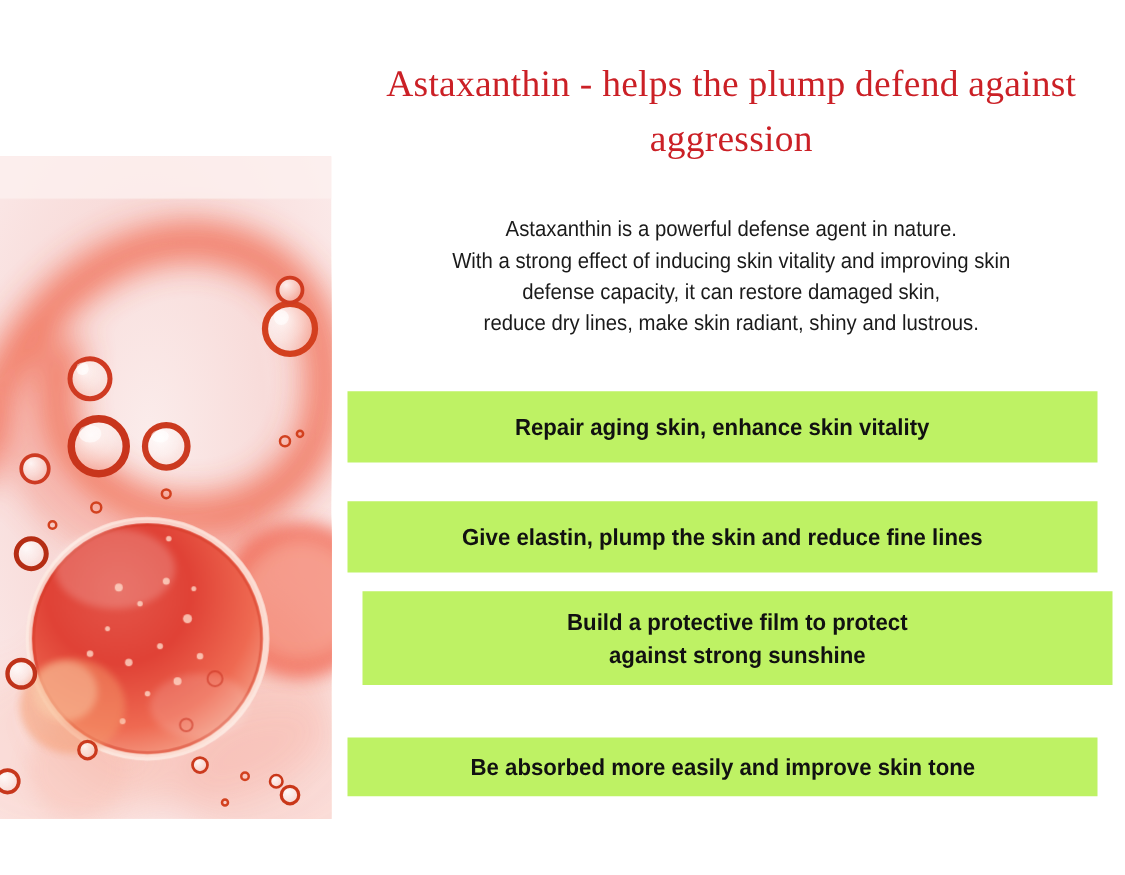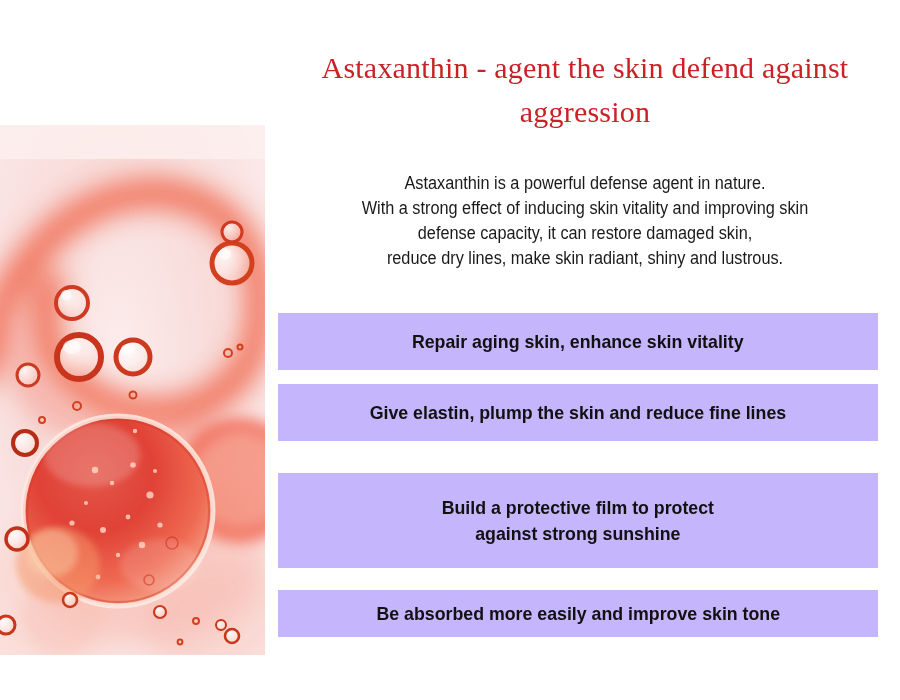--- a/index.html
+++ b/index.html
@@ -81,40 +81,40 @@
   .bars {
     position: absolute;
     left: 8px;
     top: 313px;
     width: 600px;
   }
   .bar {
     position: absolute;
     left: 0;
     width: 600px;
-    background: #c4b5fd;
+    background: #bef264;
     display: flex;
     align-items: center;
     justify-content: center;
     box-sizing: border-box;
   }
   .bar-text {
     font-family: "Liberation Sans", sans-serif;
     font-weight: bold;
     font-size: 18.5px;
     line-height: 26px;
     color: #111111;
     text-align: center;
     transform: scaleX(0.96);
   }
   .bar-text .ln { display: block; white-space: nowrap; }
 
   .bar-1 { top: 0px;   height: 57px; }
-  .bar-2 { top: 71px;  height: 57px; }
-  .bar-3 { top: 160px; height: 95px; }
+  .bar-2 { top: 88px;  height: 57px; }
+  .bar-3 { top: 160px; height: 75px; margin-left: 12px; }
   .bar-4 { top: 277px; height: 47px; }
 </style>
 </head>
 <body>
 
 <div id="page">
 
   <div class="hero-image">
     <svg viewBox="0 0 265 530" xmlns="http://www.w3.org/2000/svg">
       <defs>
@@ -325,21 +325,21 @@
         </g>
       </g>
 
       <rect x="0" y="0" width="265" height="34" fill="#fdf0ef" opacity="0.8"></rect>
     </svg>
   </div>
 
   <div class="content">
 
     <h1 class="headline">
-      <span class="ln">Astaxanthin - agent the skin defend</span>
+      <span class="ln">Astaxanthin - helps the plump defend</span>
       <span class="ln">against aggression</span>
     </h1>
 
     <div class="intro">
       <span class="ln">Astaxanthin is a powerful defense agent in nature.</span>
       <span class="ln">With a strong effect of inducing skin vitality and improving skin</span>
       <span class="ln">defense capacity, it can restore damaged skin,</span>
       <span class="ln">reduce dry lines, make skin radiant, shiny and lustrous.</span>
     </div>
 

